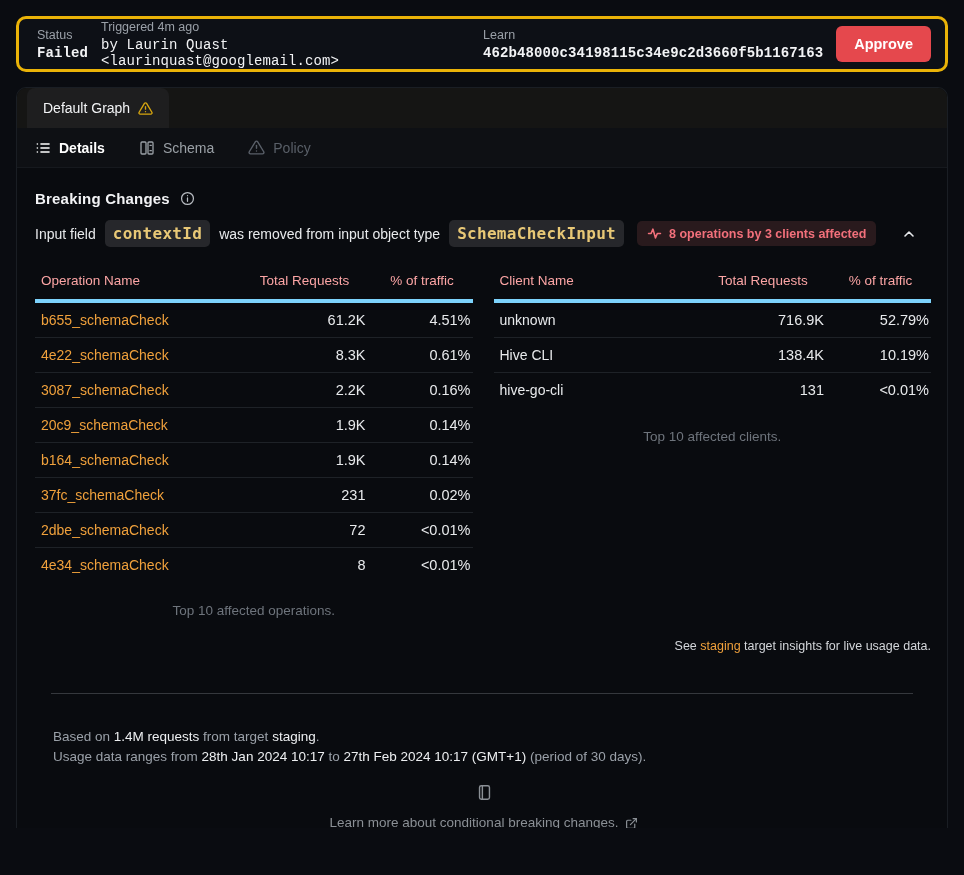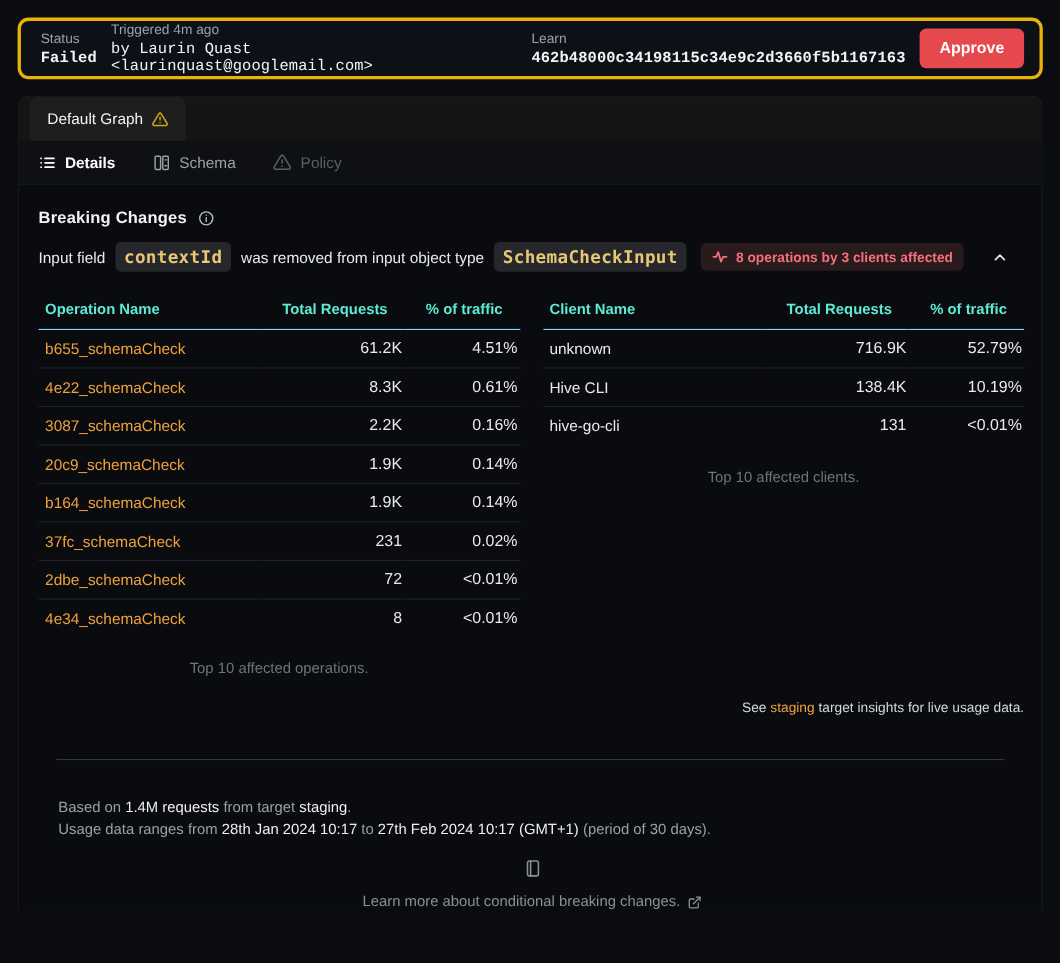--- a/index.html
+++ b/index.html
@@ -123,25 +123,25 @@
     font-weight:700;
   }
   .chevron { margin-left:auto; margin-right:14px; color:#e6e8ea; display:flex; cursor:pointer; }
 
   
   .tables-wrap { display:flex; gap:21px; margin-top:17px; align-items:flex-start; }
   .tcol { flex:1; }
   table { width:100%; border-collapse:collapse; }
   thead th {
     font-size:13.5px;
-    font-weight:700;
-    color:#5eead4;
+    font-weight:400;
+    color:#fca5a5;
     text-align:left;
     padding:9px 0 11px 6px;
-    border-bottom:1px solid #7dd3fc;
+    border-bottom:4px solid #7dd3fc;
   }
   thead th.num { text-align:center; padding-right:2px; }
   tbody td {
     font-size:14px;
     padding:9px 0 9px 6px;
     border-bottom:1px solid #1e2227;
     color:#e8eaec;
   }
   tbody tr:last-child td { border-bottom:none; }
   td.num { text-align:right; font-size:14.5px; padding-right:2px; }

